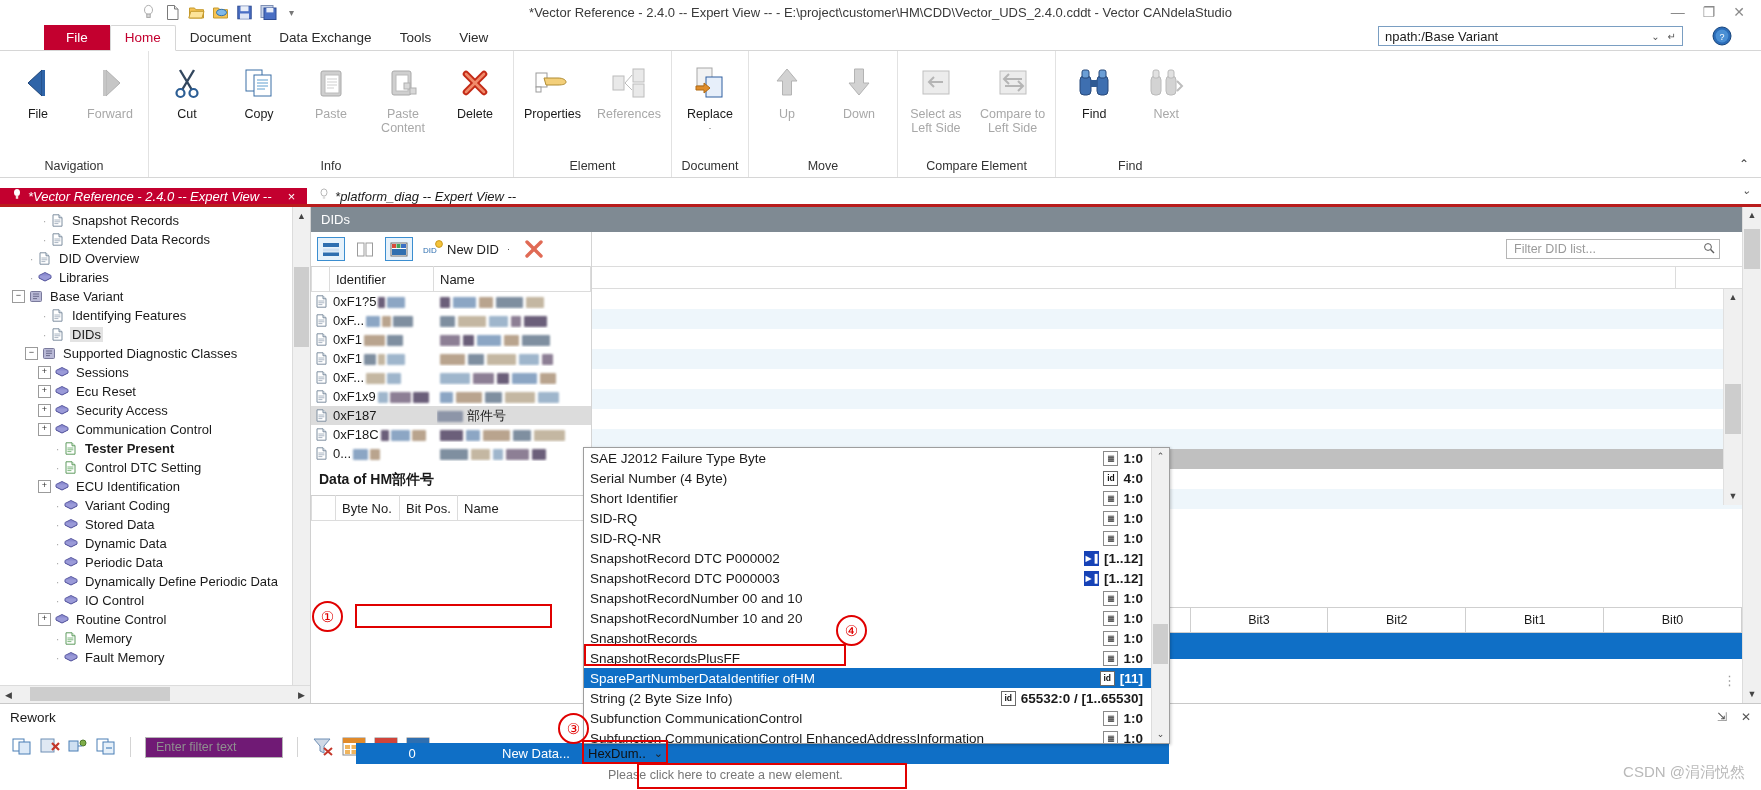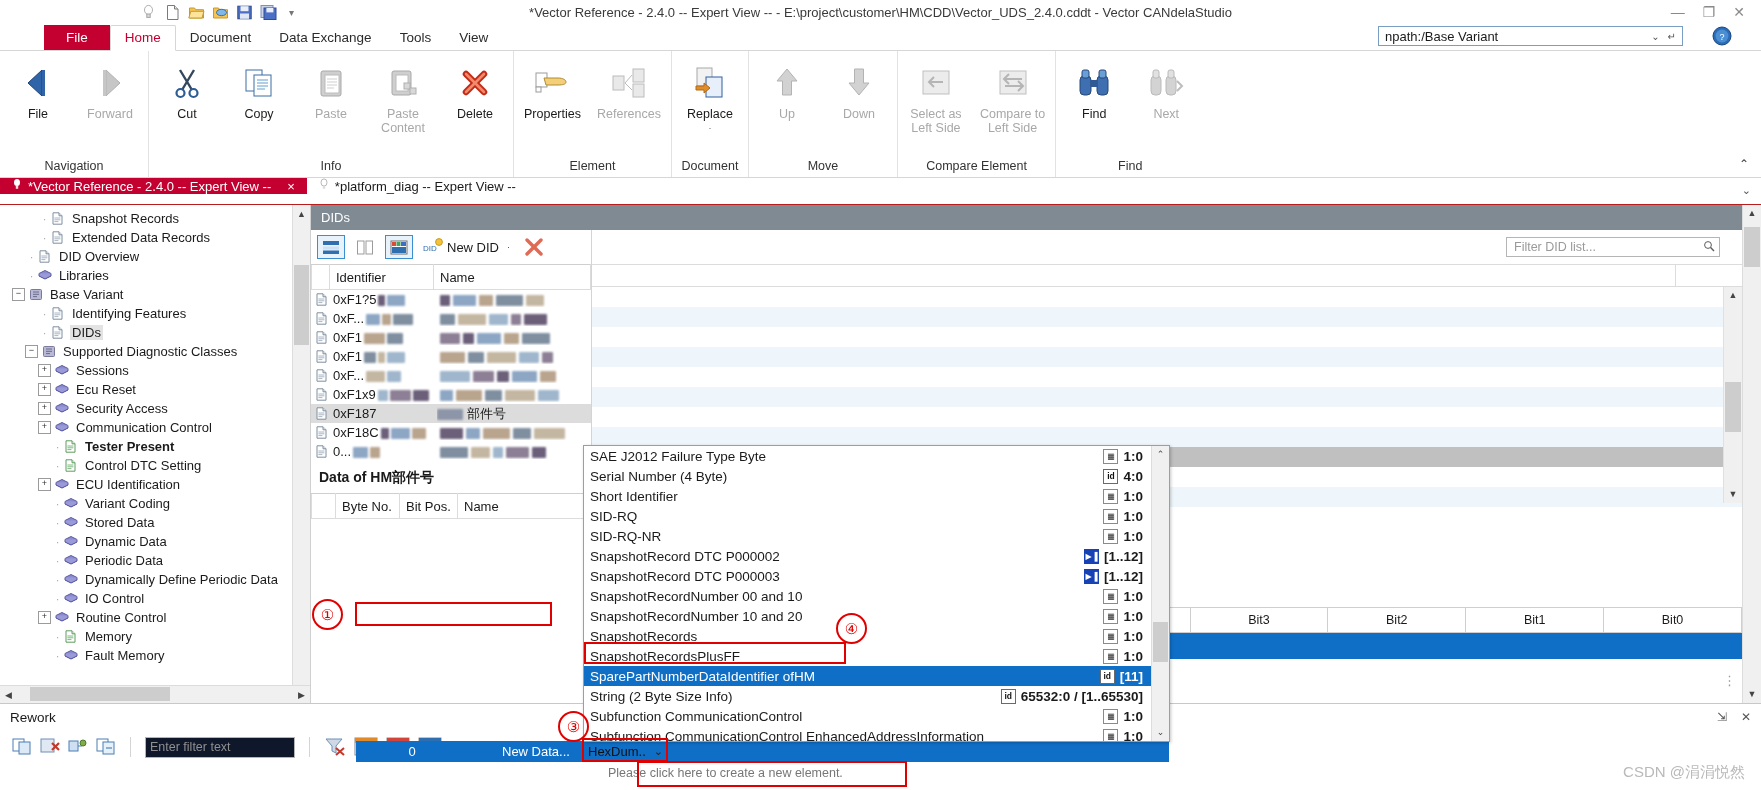--- a/index.html
+++ b/index.html
@@ -45,21 +45,21 @@
   .group + .group{border-left:1px solid #e2e2e2;}
   .group-items{display:flex;align-items:flex-start;padding-top:8px;}
   .group-title{text-align:center;font-size:12.5px;color:#333;padding-bottom:4px;}
   .cmd{width:auto;min-width:56px;padding:0 8px;display:flex;flex-direction:column;align-items:center;cursor:default;}
   .cmd .glyph{height:48px;display:flex;align-items:center;justify-content:center;}
   .cmd .lbl{font-size:12.5px;line-height:14px;text-align:center;color:#1a1a1a;}
   .cmd.dim .lbl{color:#a8a8a8;}
   .ribbon-collapse{position:absolute;right:12px;bottom:6px;color:#444;font-size:12px;}
 
   
-  .doctabs{height:26px;background:#fff;display:flex;align-items:flex-start;border-bottom:1px solid #b91c1c;position:relative;}
+  .doctabs{height:26px;background:#fff;display:flex;align-items:flex-end;border-bottom:3px solid #b91c1c;position:relative;font-style:italic;}
   .doctab{display:flex;align-items:center;gap:6px;padding:0 12px;font-size:13px;cursor:default;}
   .doctab.active{background:#c3002f;color:#fff;}
   .doctab .x{margin-left:10px;font-size:13px;}
   .doctabs .chev{position:absolute;right:10px;top:6px;color:#555;font-size:11px;}
 
   
   .workspace{flex:1;display:flex;min-height:0;background:#fff;position:relative;}
 
   
   .treepanel{width:310px;position:relative;border-right:1px solid #d0d0d0;display:flex;flex-direction:column;}
@@ -145,21 +145,21 @@
   .ws-scroll{width:18px;background:#f0f0f0;border-left:1px solid #dcdcdc;position:relative;}
   .ws-scroll .up,.ws-scroll .dn{height:17px;text-align:center;font-size:9px;line-height:17px;color:#444;}
   .ws-scroll .thumb{position:absolute;top:22px;left:1px;width:16px;height:40px;background:#cdcdcd;}
 
   
   .rework{height:86px;border-top:1px solid #c8c8c8;display:flex;flex-direction:column;background:#fff;}
   .rework-hd{height:26px;display:flex;align-items:center;padding:0 10px;font-size:13.5px;}
   .rework-hd .acts{margin-left:auto;display:flex;gap:14px;color:#555;font-size:12px;}
   .rework-tb{height:34px;display:flex;align-items:center;gap:8px;padding:0 12px;}
   .rework-tb .sep{width:1px;height:20px;background:#d4d4d4;margin:0 6px;}
-  .rwfilter{width:150px;height:21px;border:1px solid #b5b5b5;background:#0f172a;display:flex;align-items:center;padding-left:4px;font-size:12.5px;color:#8f8f8f;box-sizing:border-box;}
+  .rwfilter{width:138px;height:21px;border:1px solid #b5b5b5;background:#701a75;display:flex;align-items:center;padding-left:10px;font-size:12.5px;color:#8f8f8f;box-sizing:border-box;}
   .watermark{position:absolute;right:16px;bottom:8px;color:#b9b9b9;font-size:15px;}
 
   
   .anno{position:absolute;inset:0;pointer-events:none;z-index:90;}
   .rbox{position:absolute;border:2.5px solid #e00000;box-sizing:border-box;}
   .circ{position:absolute;width:27px;height:27px;border:2px solid #e00000;border-radius:50%;color:#e00000;
         font-size:15px;display:flex;align-items:center;justify-content:center;background:transparent;}
 
   .hint{position:absolute;left:608px;top:561px;width:265px;height:17px;font-size:12.5px;color:#777;}
 </style>

